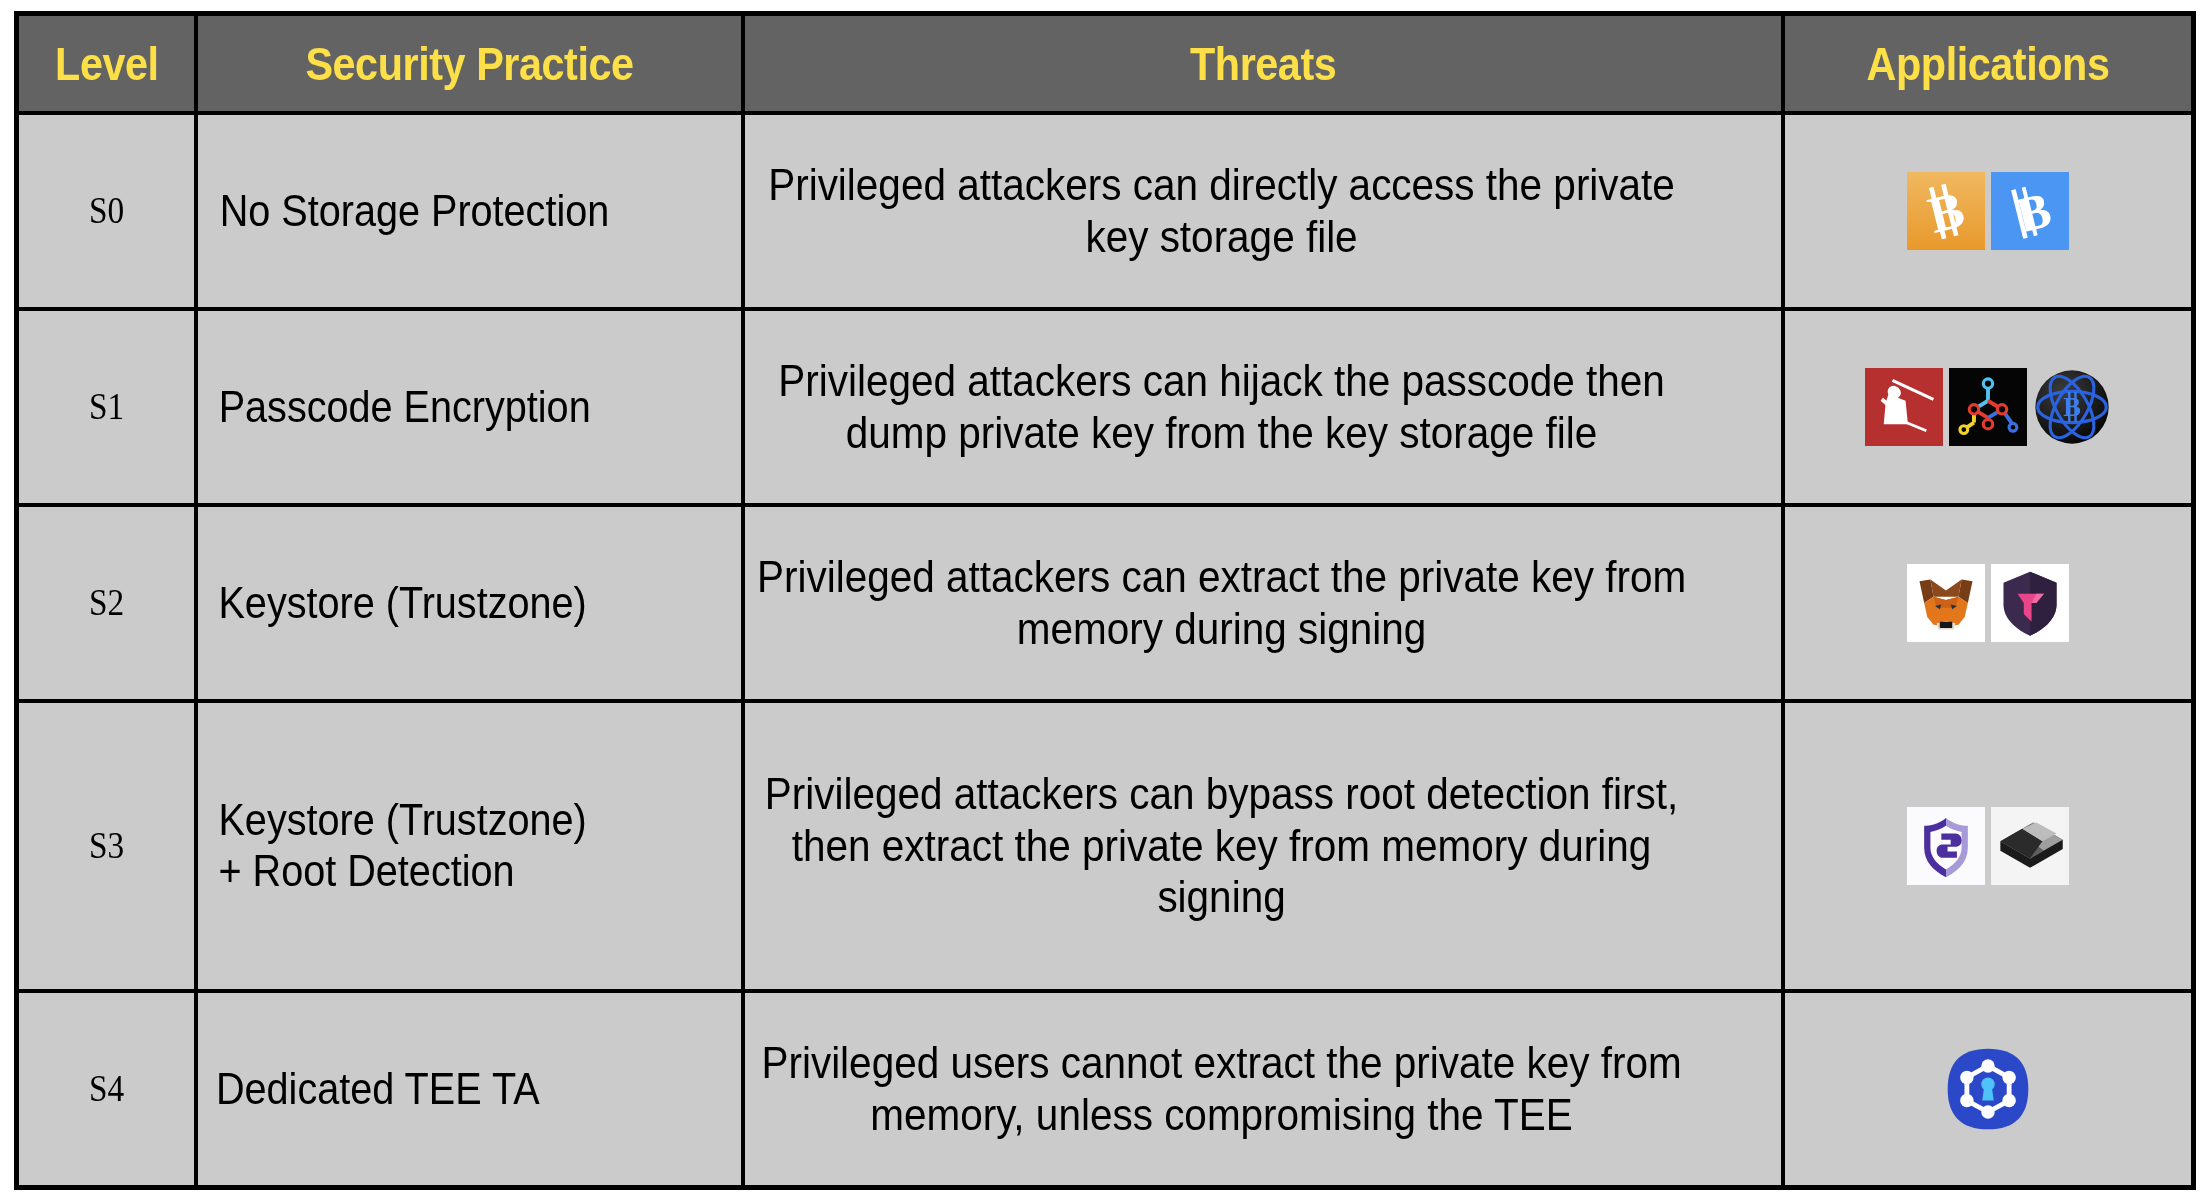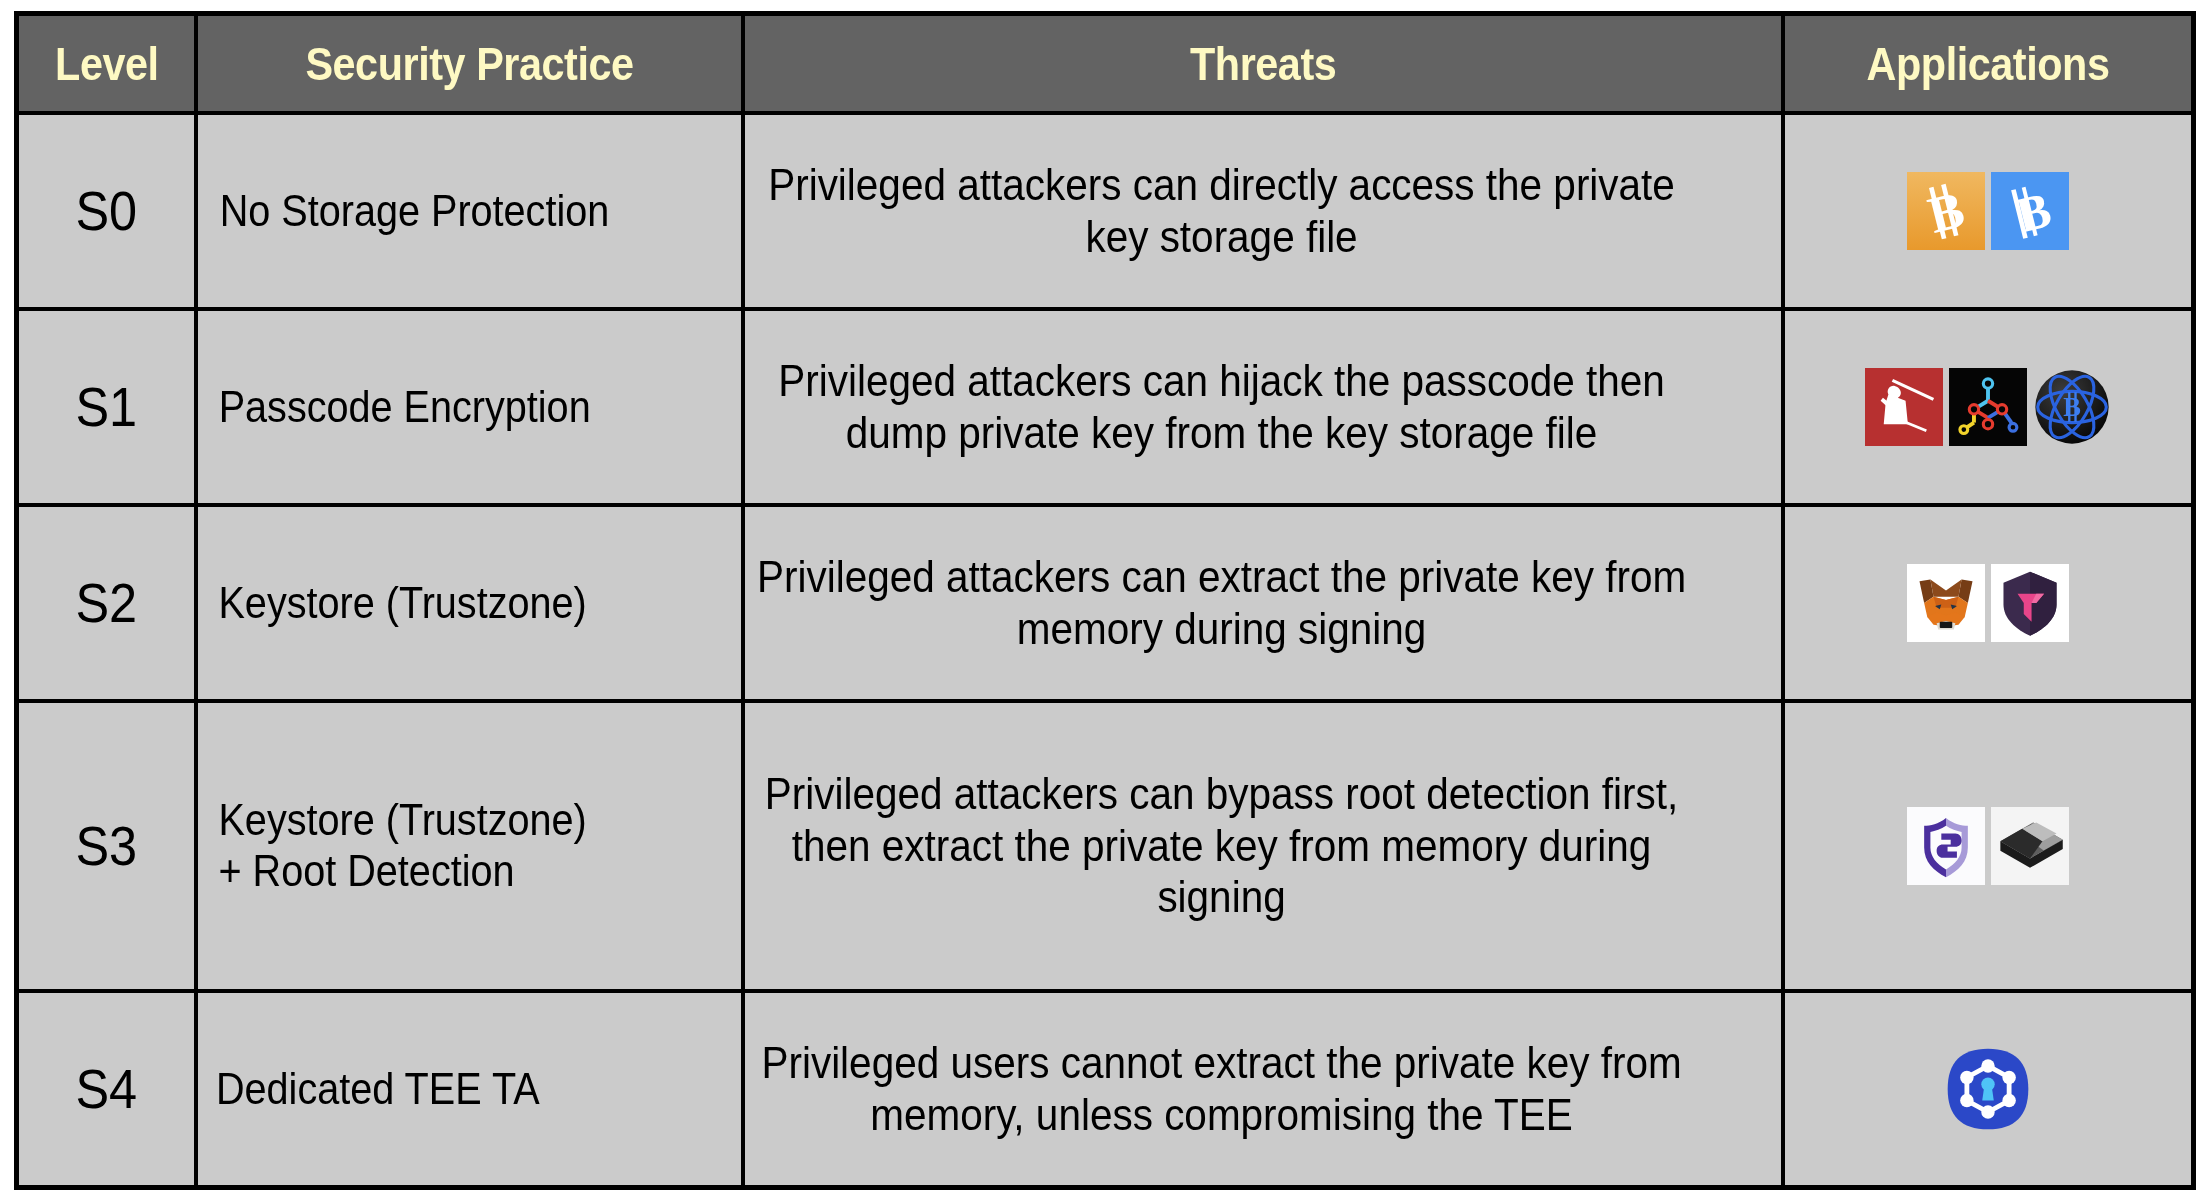--- a/index.html
+++ b/index.html
@@ -39,21 +39,21 @@
   }
 
   
   col.col-level       { width: 131px; }
   col.col-practice    { width: 400px; }
   col.col-threats     { width: 760px; }
   col.col-apps        { width: 300px; }
 
   thead th {
     background: #636363;
-    color: #fef9c3;
+    color: #fde047;
     font-size: 47px;
     font-weight: bold;
     text-align: center;
     height: 95px;
     letter-spacing: -0.5px;
     font-stretch: condensed;
     transform-origin: center;
   }
 
   thead th .hlabel {
@@ -62,21 +62,22 @@
   }
 
   tbody td {
     background: #cbcbcb;
     color: #000000;
     font-size: 44px;
   }
 
   td.cell-level {
     text-align: center;
-    font-size: 56px;
+    font-size: 37px;
+    font-family: Liberation Serif, serif;
   }
   td.cell-level .txt { display:inline-block; transform: scaleX(0.9); }
 
   td.cell-practice {
     padding: 8px 10px;
     line-height: 1.14;
   }
   td.cell-practice .txt { display:inline-block; transform: scaleX(0.9); white-space: pre-line; }
 
   td.cell-threats {

